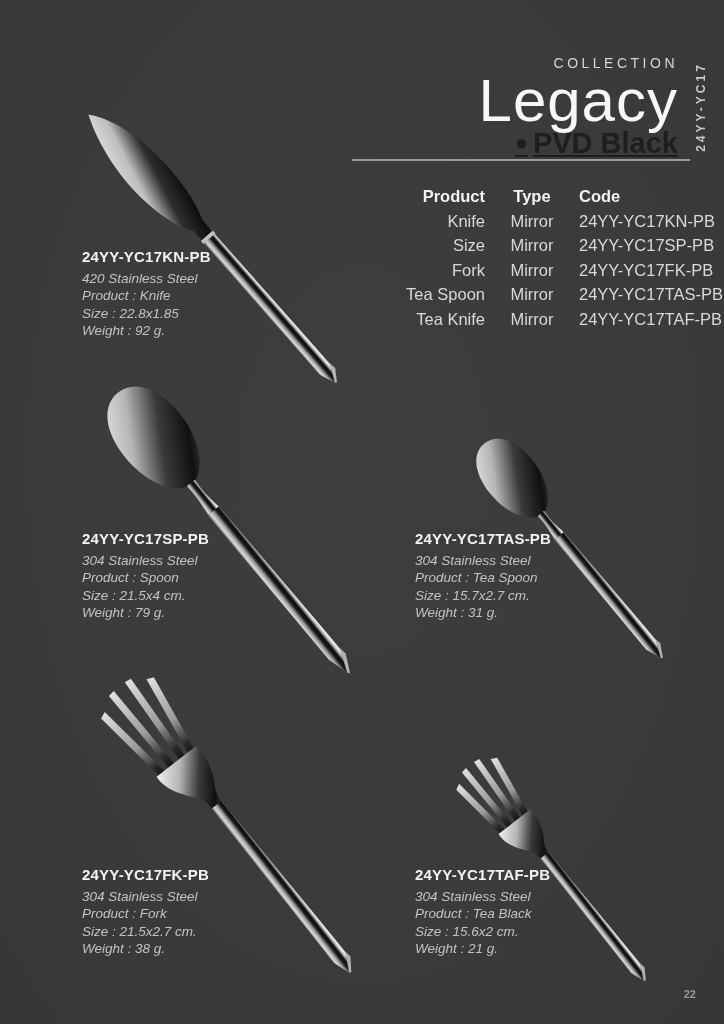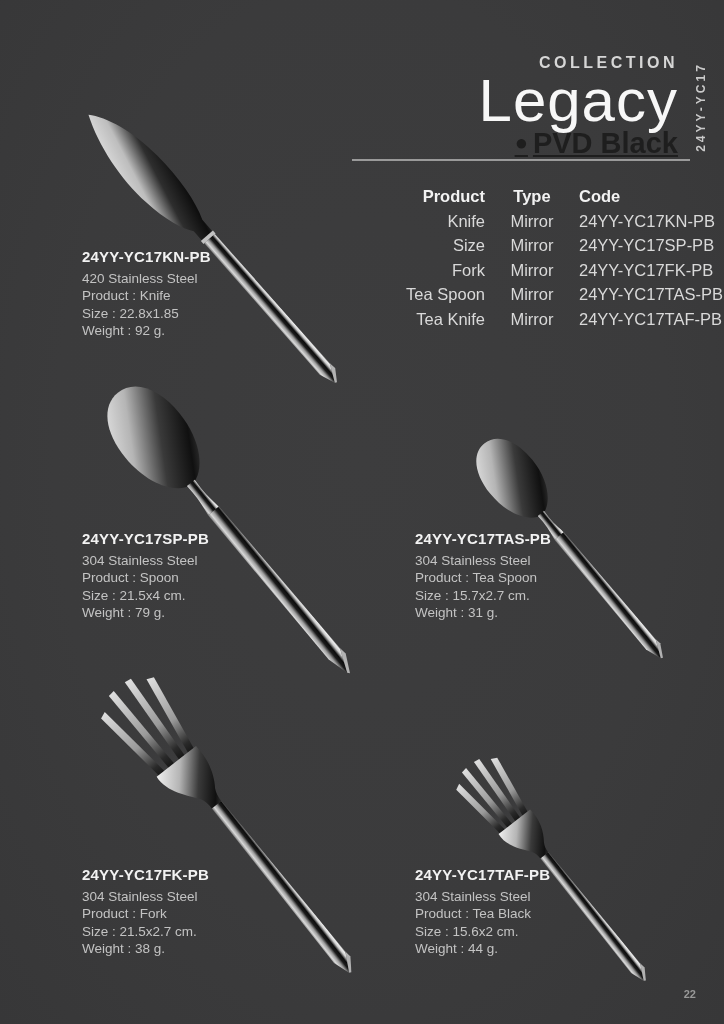--- a/index.html
+++ b/index.html
@@ -17,22 +17,22 @@
 
   
   .header-block {
     position: absolute;
     top: 52px;
     right: 46px;
     text-align: right;
   }
   .collection-label {
     color: #d6d6d6;
-    font-size: 16px;
-    font-weight: 700;
+    font-size: 14px;
+    font-weight: 400;
     letter-spacing: 3.5px;
     line-height: 22px;
   }
   .legacy-title {
     color: #f7f7f7;
     font-size: 60px;
     font-weight: 500;
     letter-spacing: 1px;
     line-height: 58px;
     margin-top: -2px;
@@ -103,20 +103,21 @@
     font-size: 15px;
     letter-spacing: 0.2px;
     margin-bottom: 5px;
     white-space: nowrap;
   }
   .product-line {
     color: #c3c3c3;
     font-size: 13.5px;
     line-height: 17.4px;
     white-space: nowrap;
+    font-style: italic;
   }
   .info-knife    { left: 82px;  top: 248px; }
   .info-spoon    { left: 82px;  top: 530px; }
   .info-teaspoon { left: 415px; top: 530px; }
   .info-fork     { left: 82px;  top: 866px; }
   .info-teafork  { left: 415px; top: 866px; }
 
   
   .cutlery { position: absolute; pointer-events: none; }
   .img-knife    { left: 179px; top: 59px;  width: 80px; height: 372px; transform: rotate(-41deg); }
@@ -299,18 +300,18 @@
     <div class="product-line">Product : Fork</div>
     <div class="product-line">Size : 21.5x2.7 cm.</div>
     <div class="product-line">Weight : 38 g.</div>
   </div>
 
   <div class="product-info info-teafork">
     <div class="product-code">24YY-YC17TAF-PB</div>
     <div class="product-line">304 Stainless Steel</div>
     <div class="product-line">Product : Tea Black</div>
     <div class="product-line">Size : 15.6x2 cm.</div>
-    <div class="product-line">Weight : 44 g.</div>
+    <div class="product-line">Weight : 21 g.</div>
   </div>
 
   <div class="page-number">22</div>
 
 </div>
 
 </body></html>

